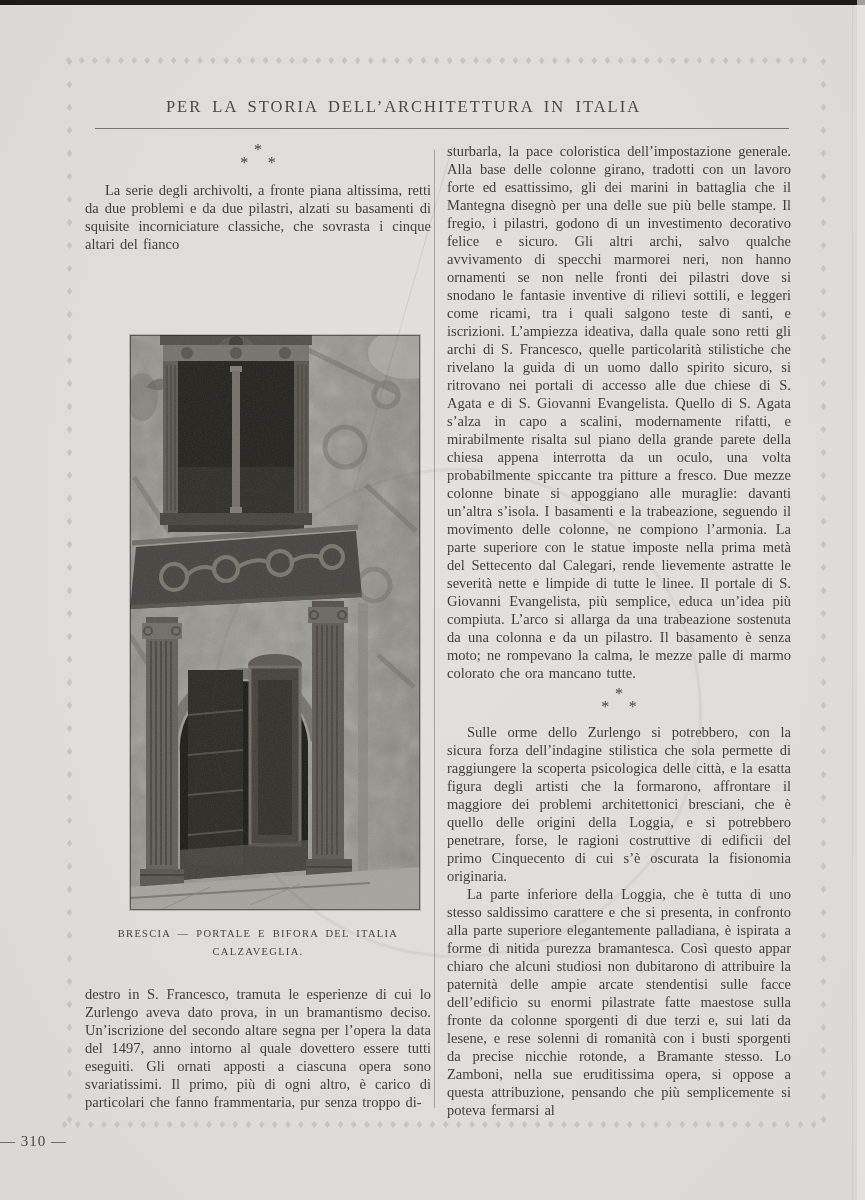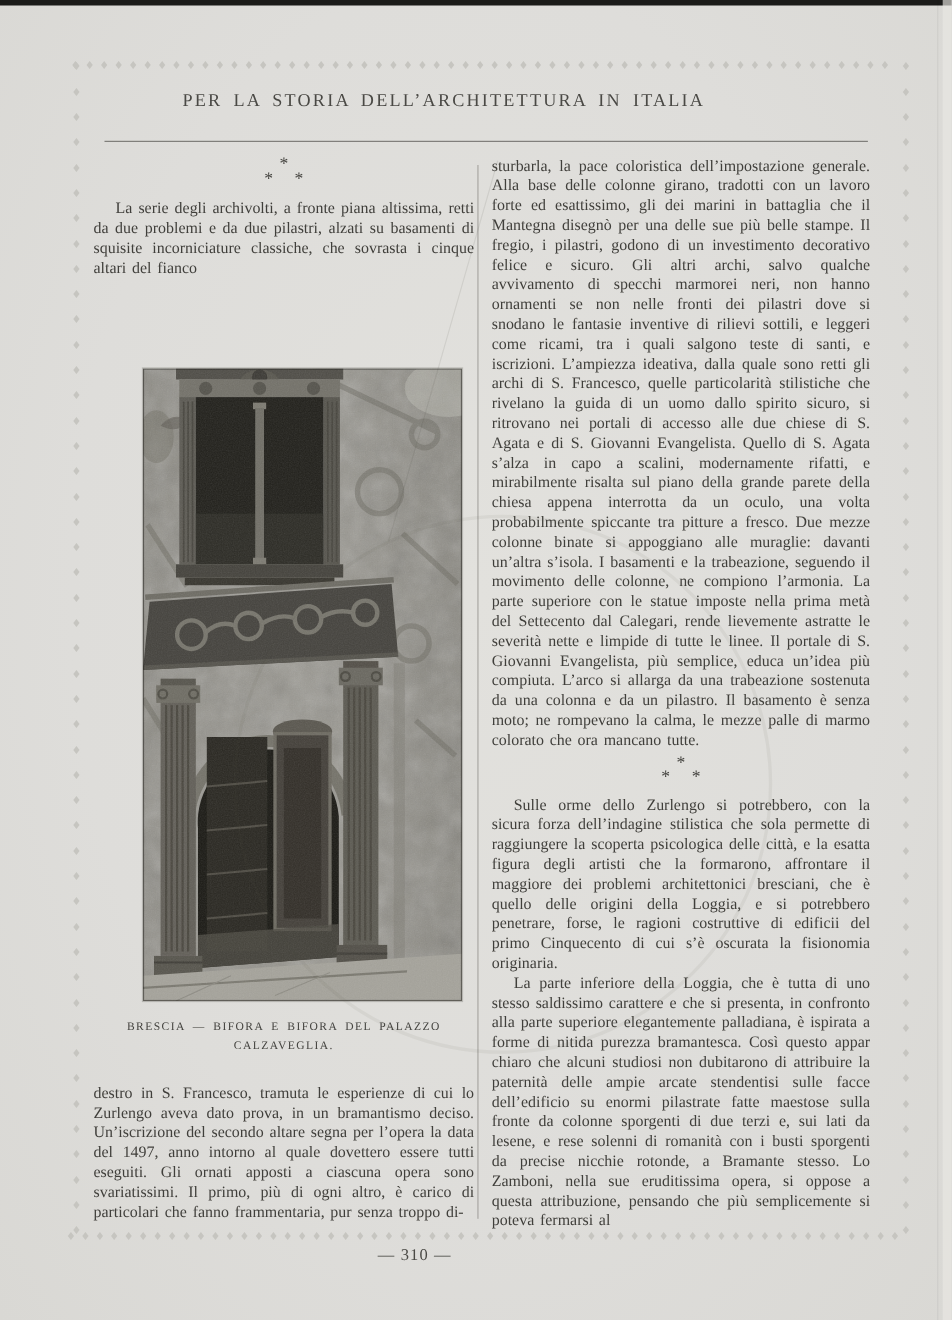--- a/index.html
+++ b/index.html
@@ -16,21 +16,21 @@
   .scan-right-crease{position:absolute;right:12px;top:0;width:1px;height:100%;background:rgba(40,40,36,.06);}
   
   .orn{position:absolute;color:#c6c5c0;font-family:"DejaVu Sans",sans-serif;font-size:10px;
        letter-spacing:.5px;overflow:hidden;white-space:nowrap;line-height:13px;}
   .orn-top{left:64px;top:54px;width:748px;height:13px;}
   .orn-bottom{left:60px;top:1118px;width:762px;height:13px;}
   .orn-left,.orn-right{writing-mode:vertical-rl;text-orientation:upright;height:1072px;width:13px;top:56px;}
   .orn-left{left:63px;}
   .orn-right{left:817px;}
   
-  .header-title{position:absolute;left:0;top:81px;width:807px;text-align:center;
+  .header-title{position:absolute;left:0;top:97px;width:807px;text-align:center;
     font-size:16.5px;letter-spacing:2px;color:#4a4945;word-spacing:4px;}
   .title-rule{position:absolute;left:95px;top:128px;width:694px;height:1px;background:#64635e;opacity:.85;}
   
   .col{position:absolute;top:142px;font-size:14.5px;line-height:18px;color:#403f3b;
        text-align:justify;word-spacing:1.6px;}
   .col p{margin:0;font-family:Liberation Serif, serif;}
   .col-left{left:85px;width:346px;}
   .col-right{left:447px;width:344px;}
   .col-divider{position:absolute;left:434px;top:150px;width:1px;height:958px;background:#96948f;opacity:.8;}
   .indent{text-indent:20px;}
@@ -40,21 +40,21 @@
   .asterism .a2{display:block;font-size:16px;line-height:15px;letter-spacing:7px;text-indent:7px;}
   .asterism-left{margin:3px 0 11px;}
   .asterism-right{margin:7px 0 9px;}
   
   figure{margin:82px 0 0 0;}
   .photo{display:block;margin-left:45px;box-shadow:0 0 0 1px rgba(60,58,52,.25);}
   figcaption{margin-top:15px;text-align:center;font-size:10.5px;letter-spacing:1.3px;
     color:#454440;word-spacing:3px;}
   .after-figure{margin-top:24px !important;}
   
-  .footer{position:absolute;left:0;top:1133px;width:754px;text-align:center;
+  .footer{position:absolute;left:0;top:1133px;width:754px;text-align:left;
     font-size:15px;color:#4a4945;letter-spacing:1px;}
   
   .stamp-ring{position:absolute;left:212px;top:468px;width:484px;height:484px;border-radius:50%;
     border:3px solid rgba(80,78,70,.07);pointer-events:none;}
   .scratch{position:absolute;left:452px;top:146px;width:1px;height:360px;
     background:rgba(60,58,52,.10);transform:rotate(16deg);transform-origin:top left;pointer-events:none;}
 </style>
 </head>
 <body>
 
@@ -206,21 +206,21 @@
         <g>
           <path d="M0 552 L290 532 L290 575 L0 575 Z" fill="#a5a39b"></path>
           <path d="M0 563 L240 548" stroke="#7b7970" stroke-width="2" fill="none"></path>
           <path d="M30 575 L80 552" stroke="#8e8c84" stroke-width="1" fill="none"></path>
           <path d="M120 570 L170 549" stroke="#8e8c84" stroke-width="1" fill="none"></path>
         </g>
 
         <rect width="290" height="575" filter="url(#grain)" opacity="0.13"></rect>
         <rect x="0.5" y="0.5" width="289" height="574" fill="none" stroke="rgba(25,24,20,0.5)"></rect>
       </svg>
-      <figcaption>BRESCIA — BIFORA E BIFORA DEL PALAZZO CALZAVEGLIA.</figcaption>
+      <figcaption>BRESCIA — PORTALE E BIFORA DEL ITALIA CALZAVEGLIA.</figcaption>
     </figure>
 
     <p class="after-figure">destro in S. Francesco, tramuta le esperienze di cui lo Zurlengo aveva dato prova, in un bramantismo deciso. Un’iscrizione del secondo altare segna per l’opera la data del 1497, anno intorno al quale dovettero essere tutti eseguiti. Gli ornati apposti a ciascuna opera sono svariatissimi. Il primo, più di ogni altro, è carico di particolari che fanno frammentaria, pur senza troppo di-</p>
   </div>
 
   <div class="col-divider"></div>
 
   <div class="col col-right">
     <p>sturbarla, la pace coloristica dell’impostazione generale. Alla base delle colonne girano, tradotti con un lavoro forte ed esattissimo, gli dei marini in battaglia che il Mantegna disegnò per una delle sue più belle stampe. Il fregio, i pilastri, godono di un investimento decorativo felice e sicuro. Gli altri archi, salvo qualche avvivamento di specchi marmorei neri, non hanno ornamenti se non nelle fronti dei pilastri dove si snodano le fantasie inventive di rilievi sottili, e leggeri come ricami, tra i quali salgono teste di santi, e iscrizioni. L’ampiezza ideativa, dalla quale sono retti gli archi di S. Francesco, quelle particolarità stilistiche che rivelano la guida di un uomo dallo spirito sicuro, si ritrovano nei portali di accesso alle due chiese di S. Agata e di S. Giovanni Evangelista. Quello di S. Agata s’alza in capo a scalini, modernamente rifatti, e mirabilmente risalta sul piano della grande parete della chiesa appena interrotta da un oculo, una volta probabilmente spiccante tra pitture a fresco. Due mezze colonne binate si appoggiano alle muraglie: davanti un’altra s’isola. I basamenti e la trabeazione, seguendo il movimento delle colonne, ne compiono l’armonia. La parte superiore con le statue imposte nella prima metà del Settecento dal Calegari, rende lievemente astratte le severità nette e limpide di tutte le linee. Il portale di S. Giovanni Evangelista, più semplice, educa un’idea più compiuta. L’arco si allarga da una trabeazione sostenuta da una colonna e da un pilastro. Il basamento è senza moto; ne rompevano la calma, le mezze palle di marmo colorato che ora mancano tutte.</p>
     <div class="asterism asterism-right">

